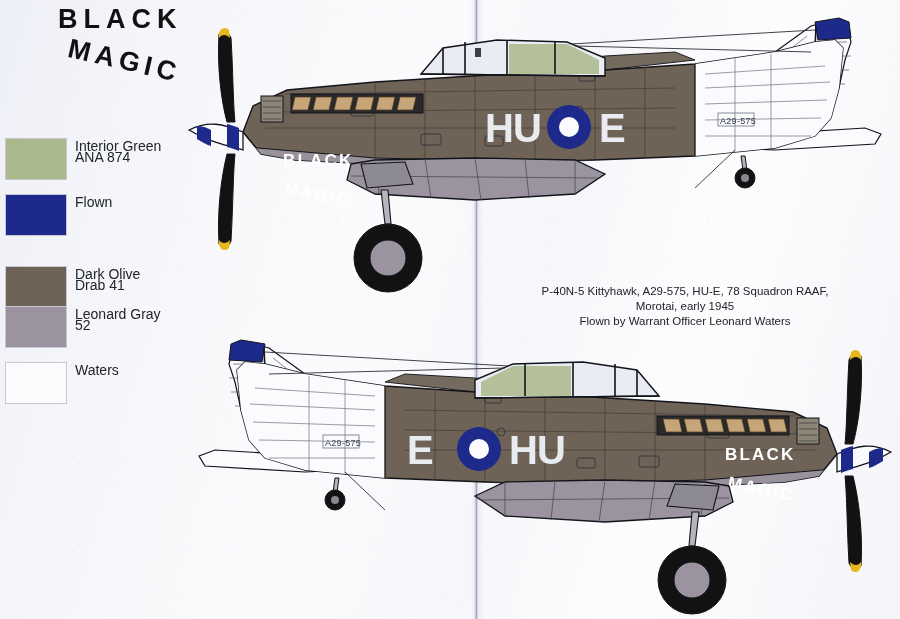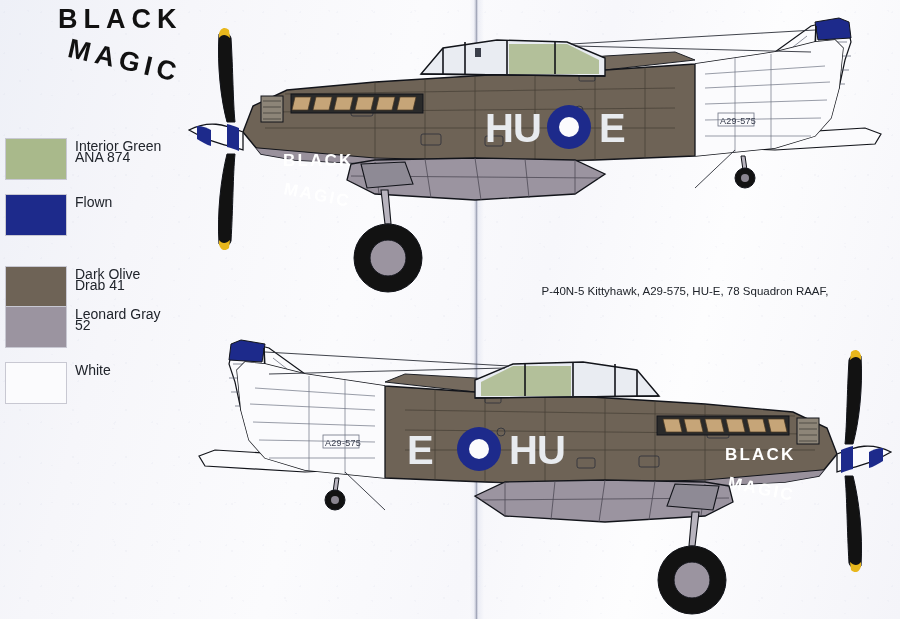--- a/index.html
+++ b/index.html
@@ -106,27 +106,29 @@
       <div class="lg-sw" style="background:#9b94a0"></div>
       <div class="lg-tx">
         <div>Leonard Gray</div>
         <div>52</div>
       </div>
     </div>
 
     <div class="lg-row" style="top:224px">
       <div class="lg-sw" style="background:#fbfbfd"></div>
       <div class="lg-tx">
-        <div>White</div>
+        <div>Waters</div>
       </div>
     </div>
   </div>
 
   <div id="caption">
     <div>P-40N-5 Kittyhawk, A29-575, HU-E, 78 Squadron RAAF,</div>
+    <div>Morotai, early 1945</div>
+    <div>Flown by Warrant Officer Leonard Waters</div>
   </div>
 
   <div class="plane" style="left:175px;top:8px;">
   <svg width="720" height="290" viewBox="0 0 720 290">
     <defs>
       <clipPath id="fusS">
             <path d="M68,124 L78,98 L112,82 L200,74 L330,66 L430,62 L520,56 L600,44 L640,34 L660,32
         L668,40 L664,80 L656,110 L640,128 L600,140 L520,148 L420,152 L300,156 L200,156 L120,152 L86,146 Z"></path>
           </clipPath>
       <clipPath id="noseS">

